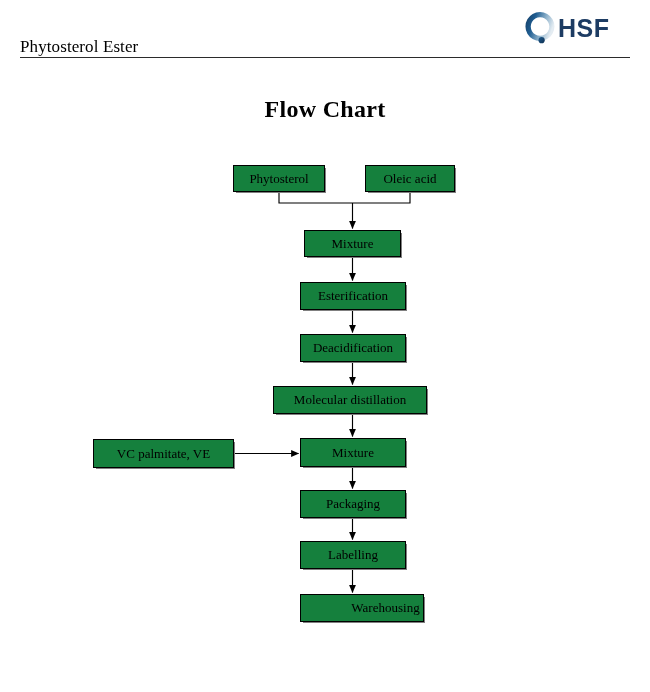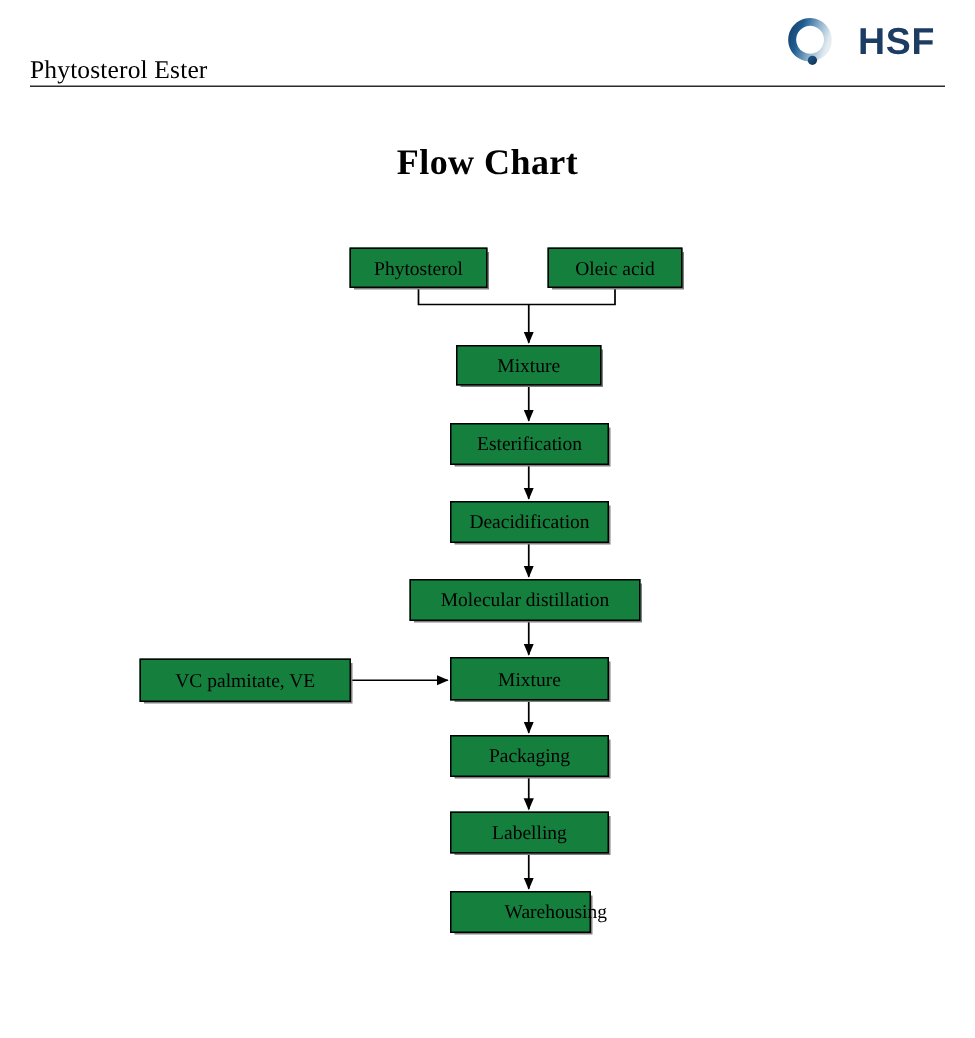--- a/index.html
+++ b/index.html
@@ -38,21 +38,21 @@
     width: 36px;
     height: 36px;
   }
   #logo-mark svg { display: block; }
   #brand-text {
     font-family: "Liberation Sans", "DejaVu Sans", sans-serif;
     font-weight: bold;
     font-size: 25px;
     letter-spacing: 0.5px;
     color: #1d3c63;
-    margin-left: 14px;
+    margin-left: 0;
     line-height: 1;
   }
   #header-title {
     position: absolute;
     left: 20px;
     top: 37px;
     font-size: 17px;
     font-weight: normal;
     font-family: "Liberation Serif", "DejaVu Serif", serif;
     letter-spacing: 0.1px;
@@ -203,17 +203,17 @@
   </div>
 
   <div class="node" style="left:300px; top:490px; width:106px; height:28px;">
     <span>Packaging</span>
   </div>
 
   <div class="node" style="left:300px; top:541px; width:106px; height:28px;">
     <span>Labelling</span>
   </div>
 
-  <div class="node" style="left:300px; top:594px; width:94px; height:28px;padding-left:47px;">
+  <div class="node" style="left:300px; top:594px; width:124px; height:28px;padding-left:47px;">
     <span>Warehousing</span>
   </div>
 
 </div>
 
 </body></html>

